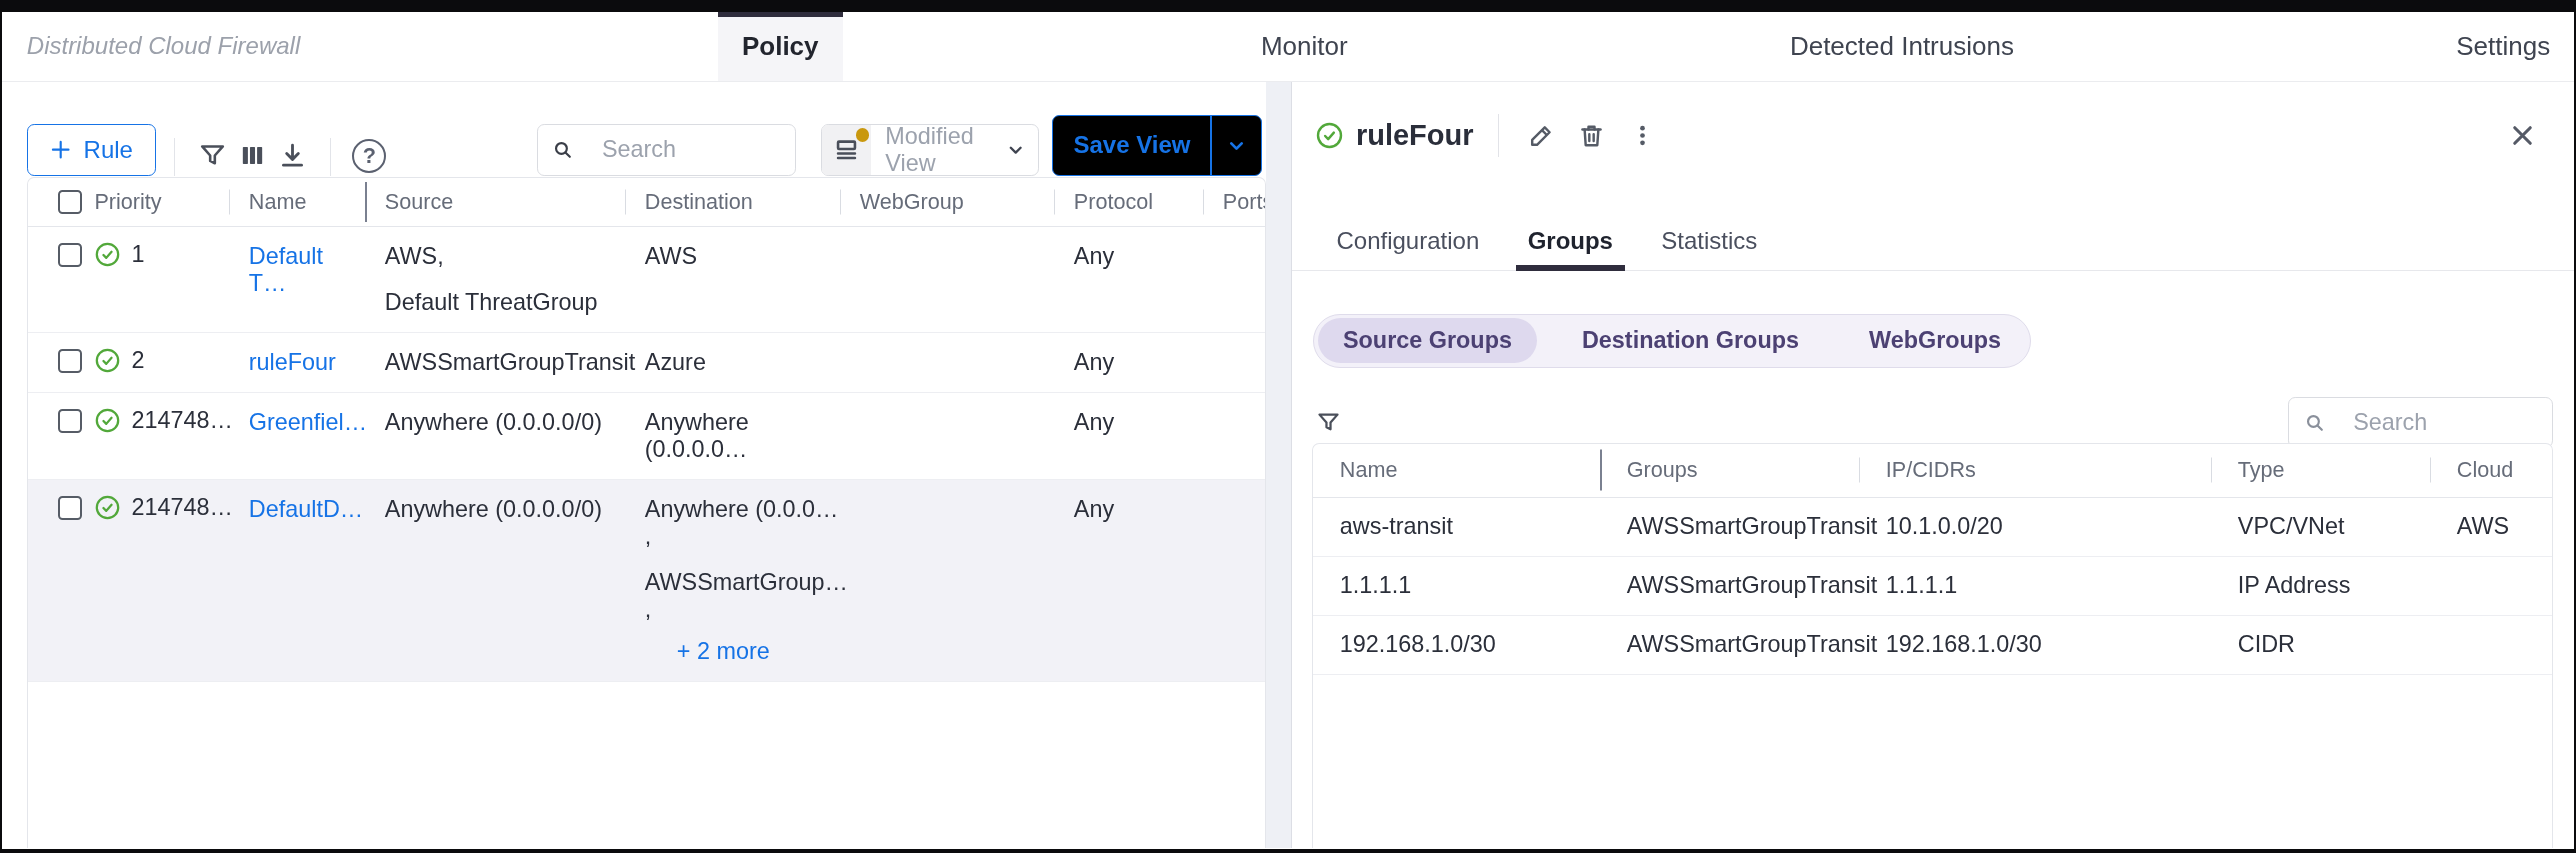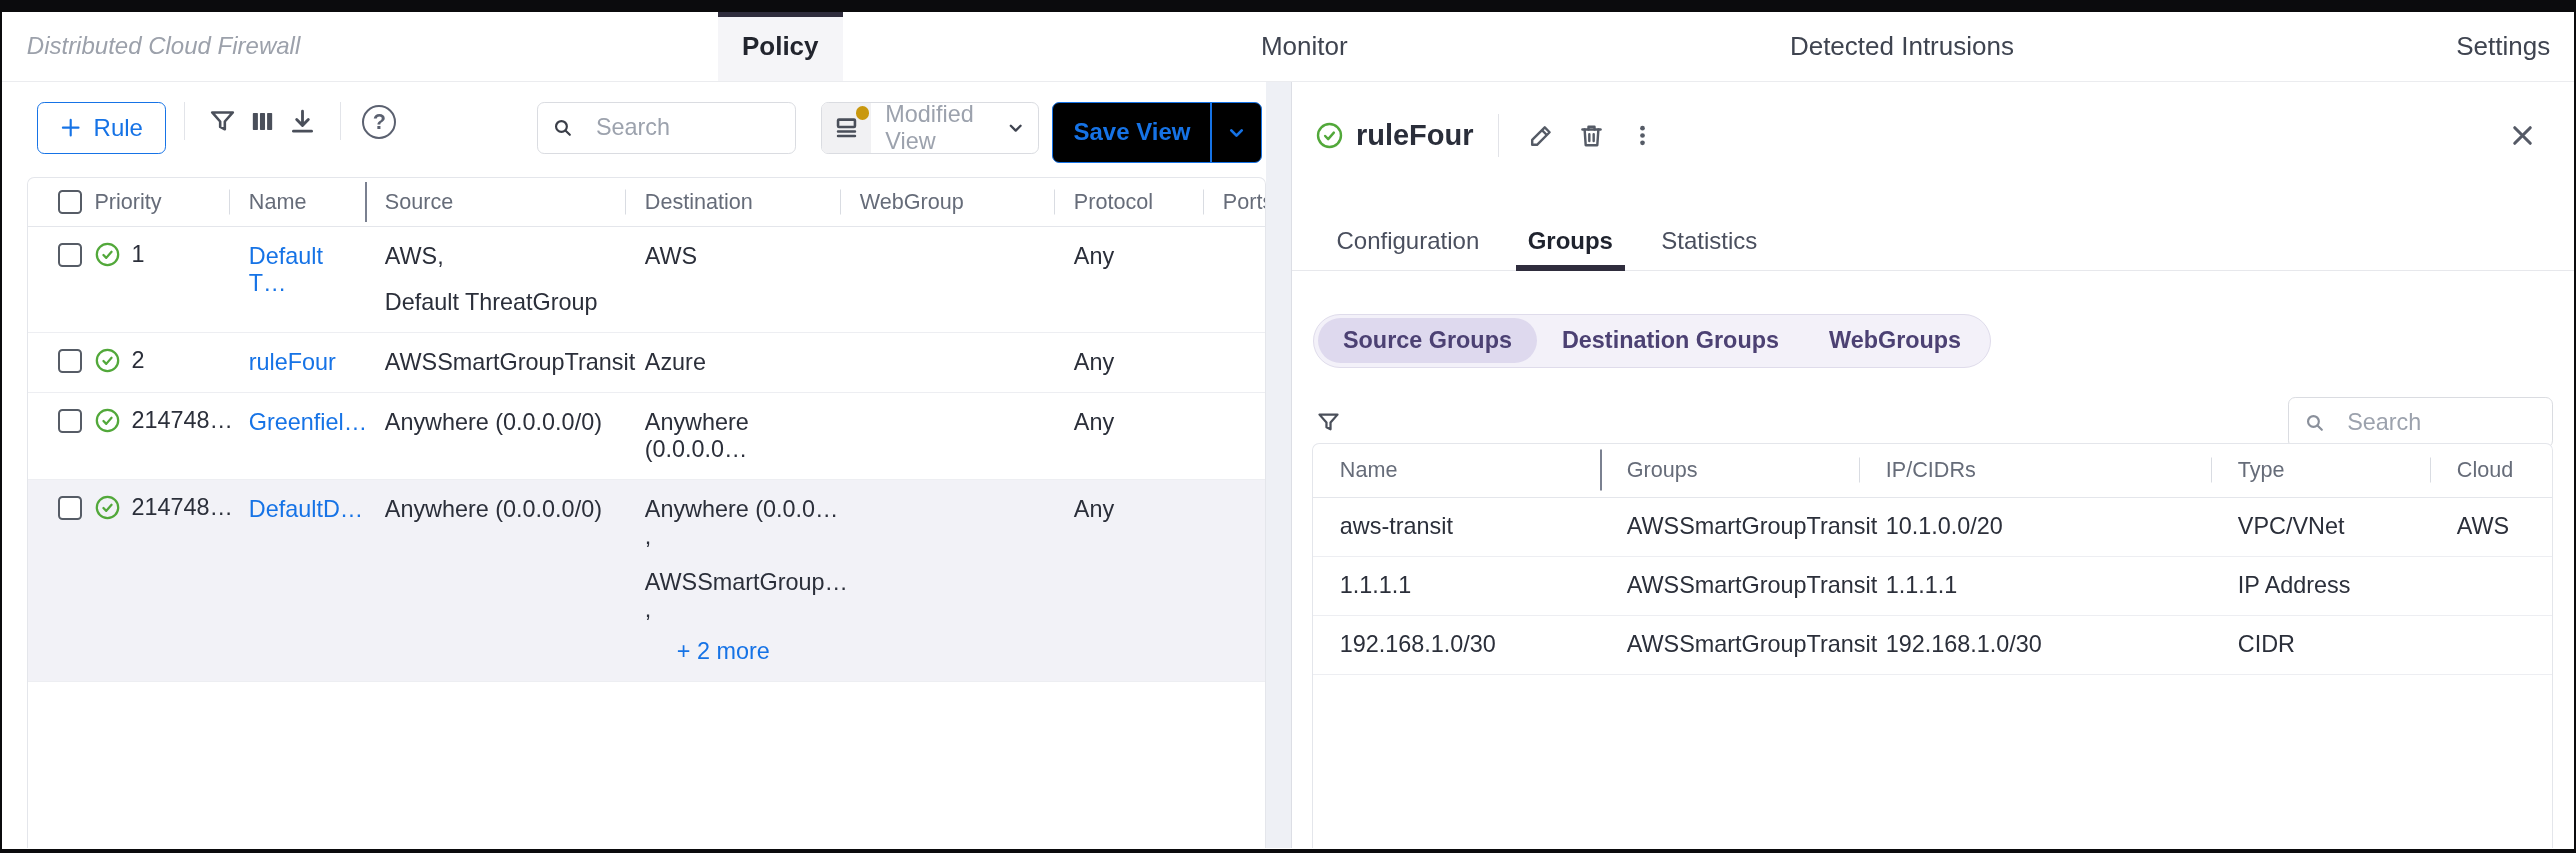--- a/index.html
+++ b/index.html
@@ -14,28 +14,28 @@
   .tab.active { background:#f5f5f8; color:#22252e; font-weight:700; }
   .tab.active::before { content:""; position:absolute; top:0; left:0; right:0; height:5.4px; background:#2f2d3d; }
 
   
   .content { display:flex; height:766px; }
   .left-pane { width:1264px; position:relative; background:#fff; }
   .gutter { width:25px; background:#eef0f5; }
   .right-pane { flex:1; background:#fff; border-left:0.9px solid #dcdee5; position:relative; }
 
   
-  .lp-toolbar { height:94px; display:flex; align-items:flex-start; padding-left:35px; padding-top:20px; }
+  .lp-toolbar { height:94px; display:flex; align-items:flex-end; padding-left:25px; padding-top:20px; }
   .btn-rule { display:flex; align-items:center; gap:10.8px; height:52px; padding:0 21.6px; border:1.8px solid #1673e6; border-radius:7.2px; color:#1673e6; font-size:24px; background:#fff; cursor:pointer; }
   .tool-divider { width:0.9px; height:38px; background:#e2e4e9; margin:0 18px; }
   .icon-btn { width:40px; height:40px; display:flex; align-items:center; justify-content:center; color:#4a4f5a; cursor:pointer; }
   .help-circle { width:34px; height:34px; border:2.3px solid #5b6170; border-radius:50%; color:#5b6170; font-size:21.6px; font-weight:700; display:flex; align-items:center; justify-content:center; }
   .lp-spacer { flex:1; }
 
-  .search-box { display:flex; align-items:center; gap:22px; height:52px; border:1.8px solid #dadce1; border-radius:7.2px; background:#fff; padding:0 14.4px; }
+  .search-box { display:flex; align-items:center; gap:28px; height:52px; border:1.8px solid #dadce1; border-radius:7.2px; background:#fff; padding:0 14.4px; }
   .search-box input { border:none; outline:none; font-size:23.4px; color:#2b2f3a; width:100%; font-family:"Liberation Sans", sans-serif; }
   .search-box input::placeholder { color:#9ca2ad; }
   .lp-search { width:259px; margin-right:25px; }
 
   .view-select { width:218px; height:52px; border:1.8px solid #dadce1; border-radius:7.2px; display:flex; align-items:center; margin-right:13.5px; background:#fff; cursor:pointer; overflow:visible; position:relative; }
   .view-icon-seg { width:49px; align-self:stretch; background:#f1f1f3; border-radius:5.4px 0 0 5.4px; display:flex; align-items:center; justify-content:center; color:#4a4f5a; position:relative; }
   .amber-dot { position:absolute; top:3.6px; right:1.8px; width:13.5px; height:13.5px; border-radius:50%; background:#c9980e; }
   .view-select .vs-label { flex:1; padding-left:14.4px; color:#9ca2ad; font-size:23.4px; }
   .view-select .vs-caret { color:#3f4450; padding-right:10.8px; display:flex; }
 
@@ -69,21 +69,21 @@
   .dp-vdiv { width:0.9px; height:43px; background:#e2e3e8; margin:0 24px; }
   .dp-action { width:38px; height:38px; display:flex; align-items:center; justify-content:center; color:#555b66; cursor:pointer; margin-right:12.6px; }
   .dp-spacer { flex:1; }
   .dp-close { width:40px; height:40px; display:flex; align-items:center; justify-content:center; color:#555a66; cursor:pointer; }
 
   .dp-tabs { display:flex; margin-top:32px; padding-left:33px; border-bottom:0.9px solid #e7e8ec; height:58px; }
   .dp-tab { padding:0 11.7px; margin-right:25px; font-size:24px; color:#4a4f5e; display:flex; align-items:center; position:relative; cursor:pointer; }
   .dp-tab.active { color:#1f232e; font-weight:700; }
   .dp-tab.active::after { content:""; position:absolute; left:0; right:0; bottom:-0.9px; height:5.4px; background:#2f2d3d; }
 
-  .segments { display:inline-flex; margin:43px 0 0 21.6px; background:#f3f1f9; border:1.8px solid #dfdceb; border-radius:29px; padding:3.6px; }
+  .segments { display:inline-flex; margin:43px 0 0 21.6px; background:#f3f1f9; border:1.8px solid #dfdceb; border-radius:29px; padding:3.6px;gap:20px; }
   .segment { height:45px; display:flex; align-items:center; padding:0 25px; border-radius:23.4px; color:#4c4173; font-weight:700; font-size:23.4px; cursor:pointer; white-space:nowrap; }
   .segment.active { background:#ded9ee; }
 
   .dp-filter-row { display:flex; align-items:center; margin:29px 21px 0 23.4px; }
   .funnel-sm { color:#4a4f5a; display:flex; }
   .dp-search { width:265px; height:51px; }
   .dp-search .mag { color:#8a909b; }
 
   
   .groups-table { position:absolute; left:20px; right:21px; top:361px; bottom:0; border:0.9px solid #e4e6eb; border-bottom:none; border-radius:7.2px 7.2px 0 0; background:#fff; overflow:hidden; }

